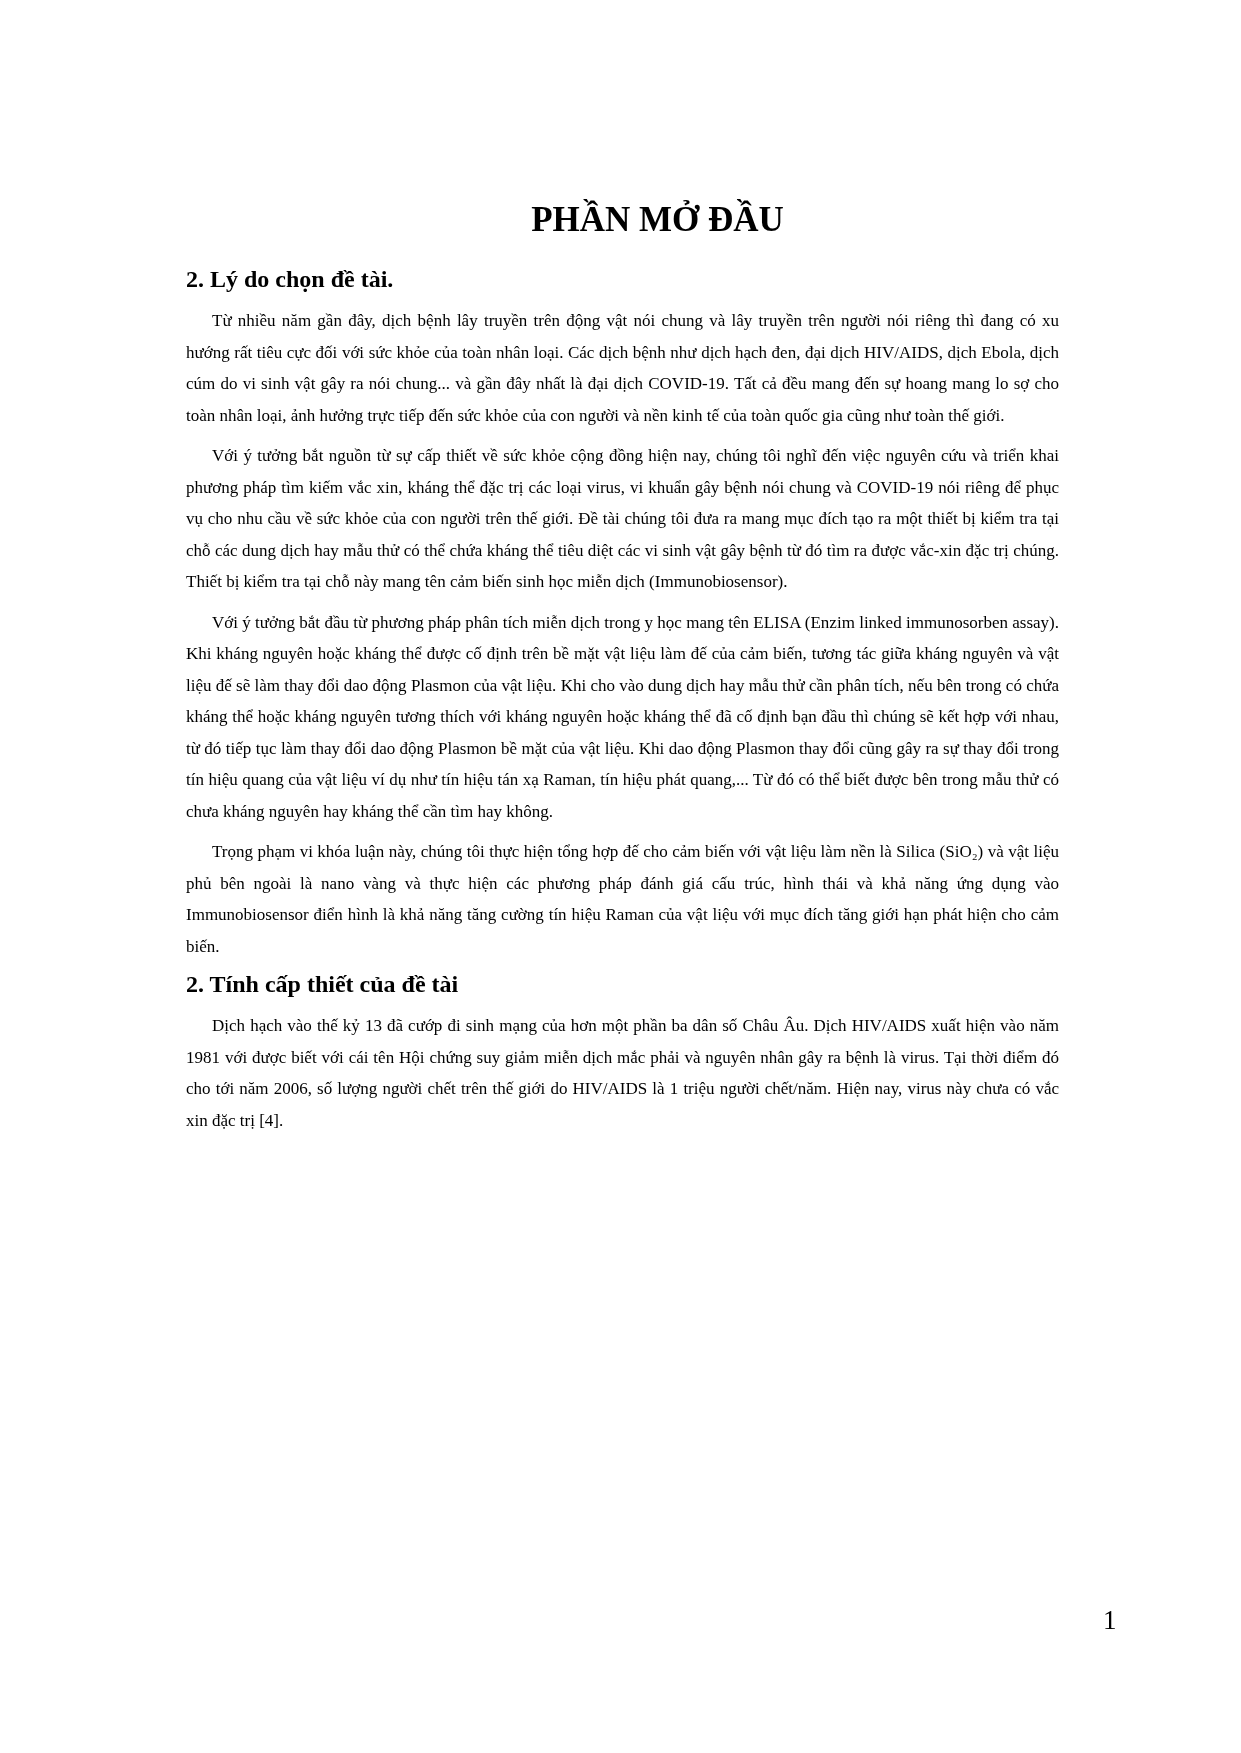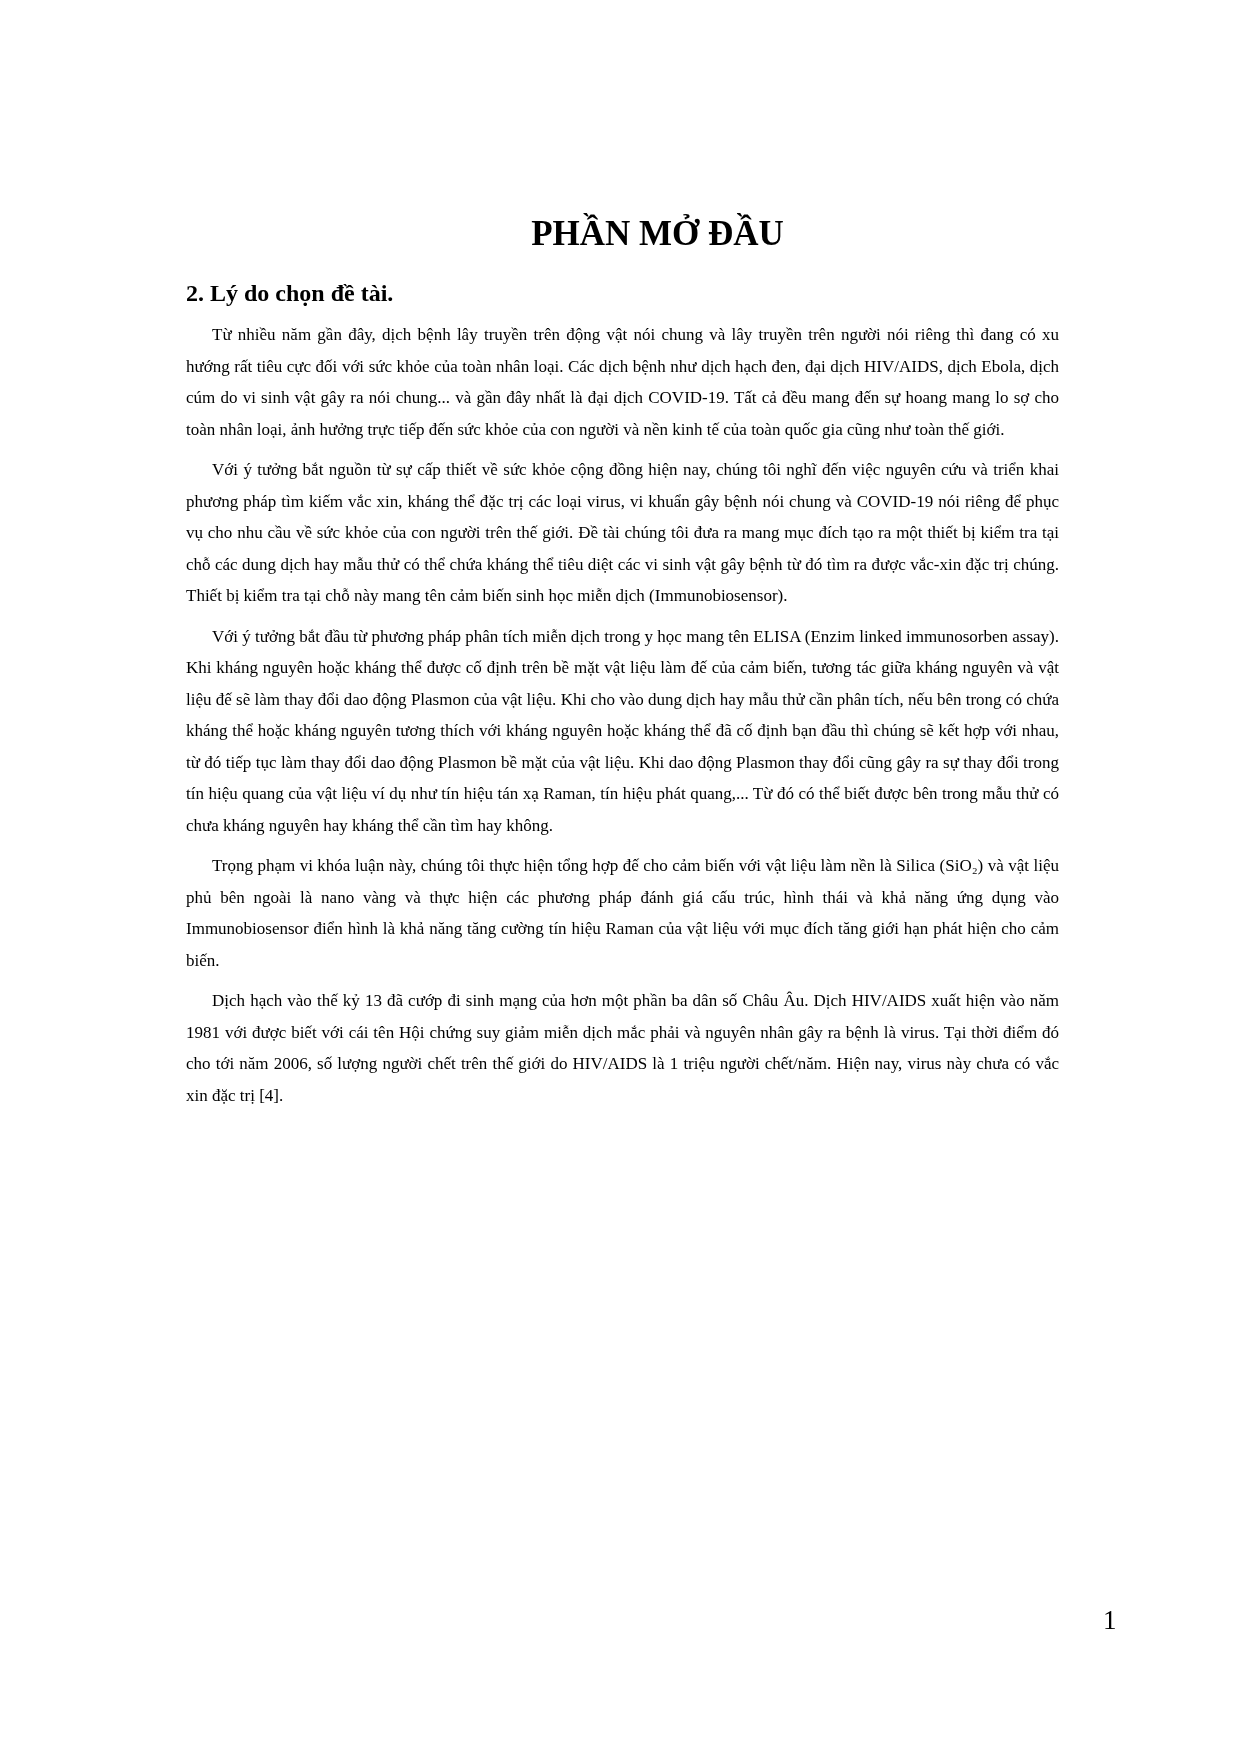--- a/index.html
+++ b/index.html
@@ -12,21 +12,21 @@
     width: 1241px;
     height: 1753px;
     background: #ffffff;
     color: #000000;
     font-family: "Liberation Serif", "DejaVu Serif", serif;
     overflow: hidden;
   }
   .content {
     position: absolute;
     left: 186px;
-    top: 214px;
+    top: 200px;
     width: 873px;
   }
   .doc-title {
     font-size: 35px;
     font-weight: bold;
     text-align: center;
     padding-left: 70px;
     margin: 0 0 26px 0;
     white-space: nowrap;
   }
@@ -60,19 +60,20 @@
     <h2 class="section-heading">2. Lý do chọn đề tài.</h2>
 
     <p class="para">Từ nhiều năm gần đây, dịch bệnh lây truyền trên động vật nói chung và lây truyền trên người nói riêng thì đang có xu hướng rất tiêu cực đối với sức khỏe của toàn nhân loại. Các dịch bệnh như dịch hạch đen, đại dịch HIV/AIDS, dịch Ebola, dịch cúm do vi sinh vật gây ra nói chung... và gần đây nhất là đại dịch COVID-19. Tất cả đều mang đến sự hoang mang lo sợ cho toàn nhân loại, ảnh hưởng trực tiếp đến sức khỏe của con người và nền kinh tế của toàn quốc gia cũng như toàn thế giới.</p>
 
     <p class="para">Với ý tưởng bắt nguồn từ sự cấp thiết về sức khỏe cộng đồng hiện nay, chúng tôi nghĩ đến việc nguyên cứu và triển khai phương pháp tìm kiếm vắc xin, kháng thể đặc trị các loại virus, vi khuẩn gây bệnh nói chung và COVID-19 nói riêng để phục vụ cho nhu cầu về sức khỏe của con người trên thế giới. Đề tài chúng tôi đưa ra mang mục đích tạo ra một thiết bị kiểm tra tại chỗ các dung dịch hay mẫu thử có thể chứa kháng thể tiêu diệt các vi sinh vật gây bệnh từ đó tìm ra được vắc-xin đặc trị chúng. Thiết bị kiểm tra tại chỗ này mang tên cảm biến sinh học miễn dịch (Immunobiosensor).</p>
 
     <p class="para">Với ý tưởng bắt đầu từ phương pháp phân tích miễn dịch trong y học mang tên ELISA (Enzim linked immunosorben assay). Khi kháng nguyên hoặc kháng thể được cố định trên bề mặt vật liệu làm đế của cảm biến, tương tác giữa kháng nguyên và vật liệu đế sẽ làm thay đổi dao động Plasmon của vật liệu. Khi cho vào dung dịch hay mẫu thử cần phân tích, nếu bên trong có chứa kháng thể hoặc kháng nguyên tương thích với kháng nguyên hoặc kháng thể đã cố định bạn đầu thì chúng sẽ kết hợp với nhau, từ đó tiếp tục làm thay đổi dao động Plasmon bề mặt của vật liệu. Khi dao động Plasmon thay đổi cũng gây ra sự thay đổi trong tín hiệu quang của vật liệu ví dụ như tín hiệu tán xạ Raman, tín hiệu phát quang,... Từ đó có thể biết được bên trong mẫu thử có chưa kháng nguyên hay kháng thể cần tìm hay không.</p>
 
     <p class="para">Trọng phạm vi khóa luận này, chúng tôi thực hiện tổng hợp đế cho cảm biến với vật liệu làm nền là Silica (SiO₂) và vật liệu phủ bên ngoài là nano vàng và thực hiện các phương pháp đánh giá cấu trúc, hình thái và khả năng ứng dụng vào Immunobiosensor điển hình là khả năng tăng cường tín hiệu Raman của vật liệu với mục đích tăng giới hạn phát hiện cho cảm biến.</p>
 
+    <h2 class="section-heading">2. Tính cấp thiết của đề tài</h2>
 
     <p class="para">Dịch hạch vào thế kỷ 13 đã cướp đi sinh mạng của hơn một phần ba dân số Châu Âu. Dịch HIV/AIDS xuất hiện vào năm 1981 với được biết với cái tên Hội chứng suy giảm miễn dịch mắc phải và nguyên nhân gây ra bệnh là virus. Tại thời điểm đó cho tới năm 2006, số lượng người chết trên thế giới do HIV/AIDS là 1 triệu người chết/năm. Hiện nay, virus này chưa có vắc xin đặc trị [4].</p>
 
   </div>
 
   <div class="page-number">1</div>
 </div>
 
 </body></html>

